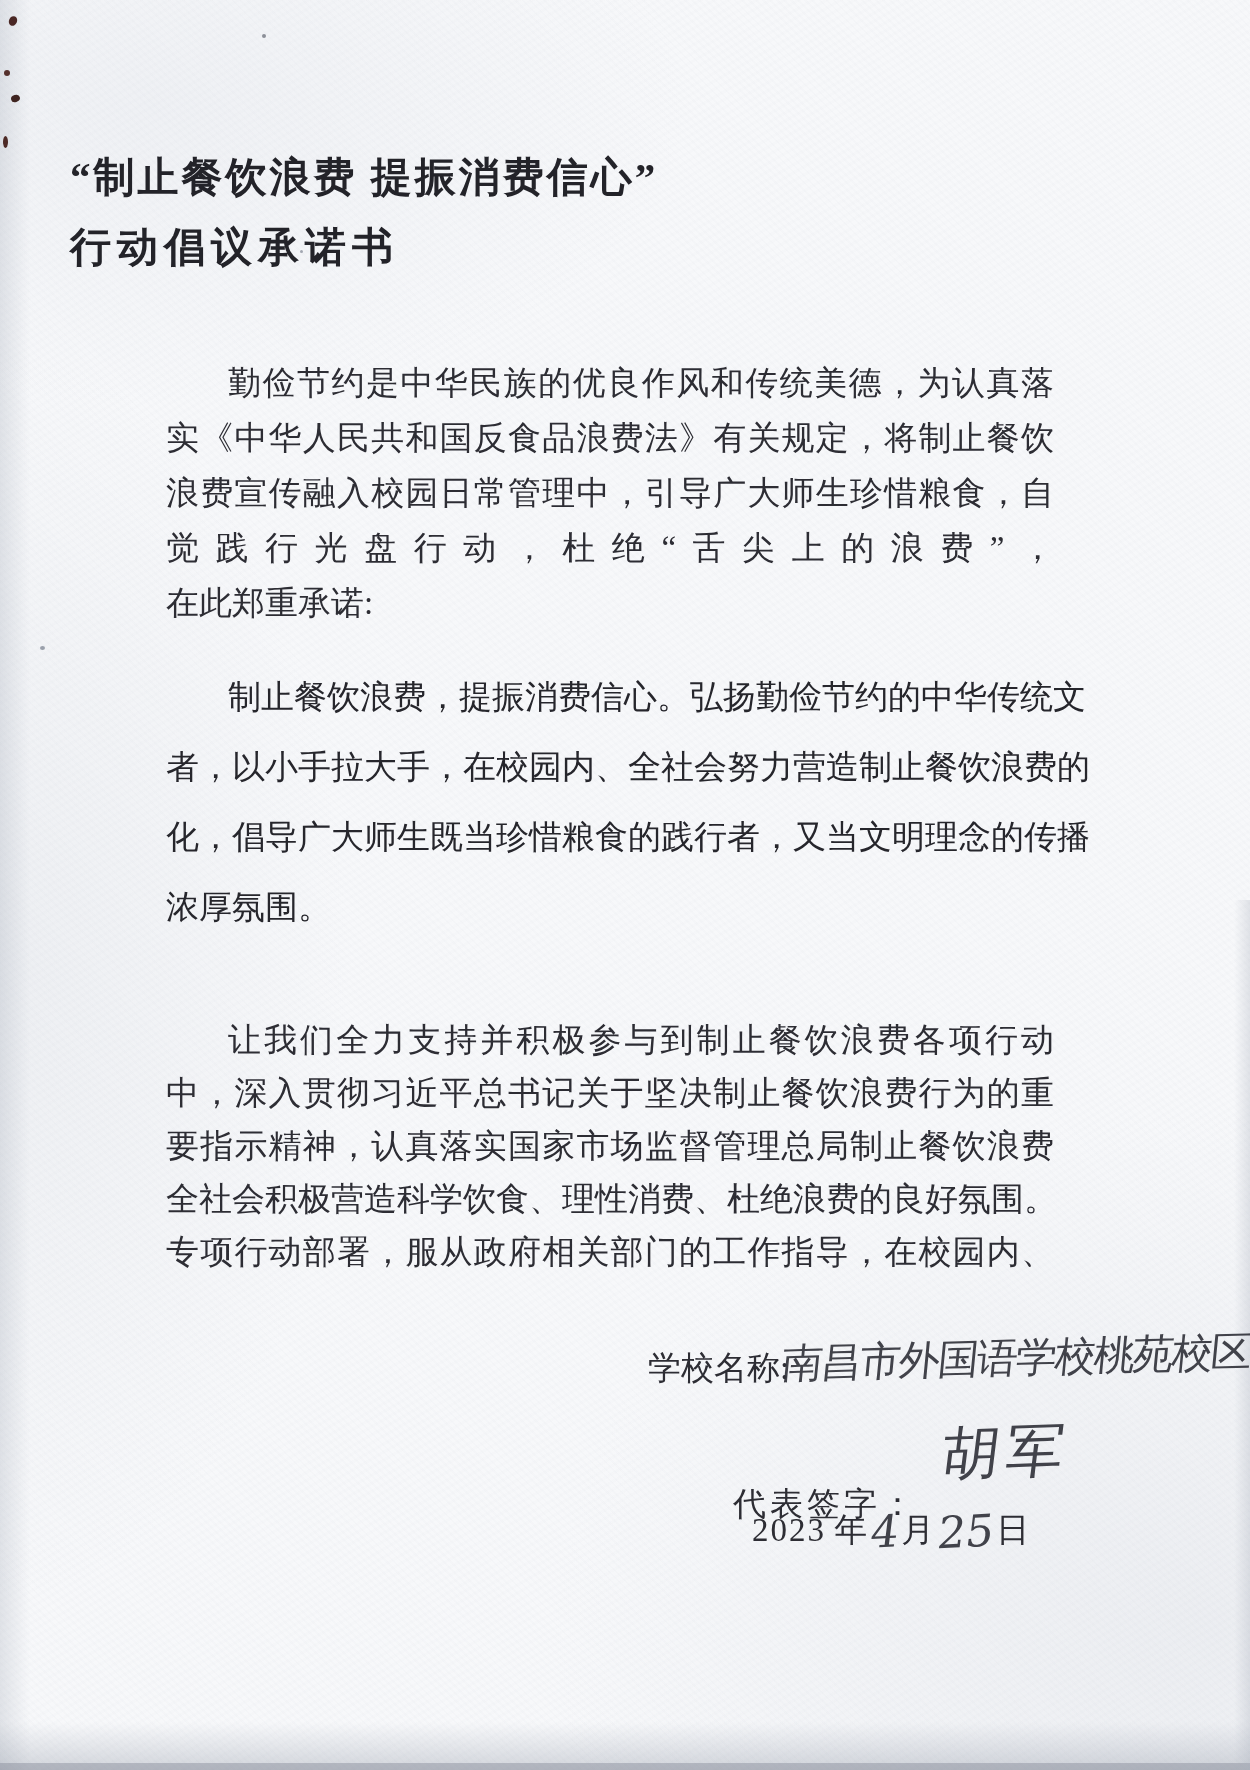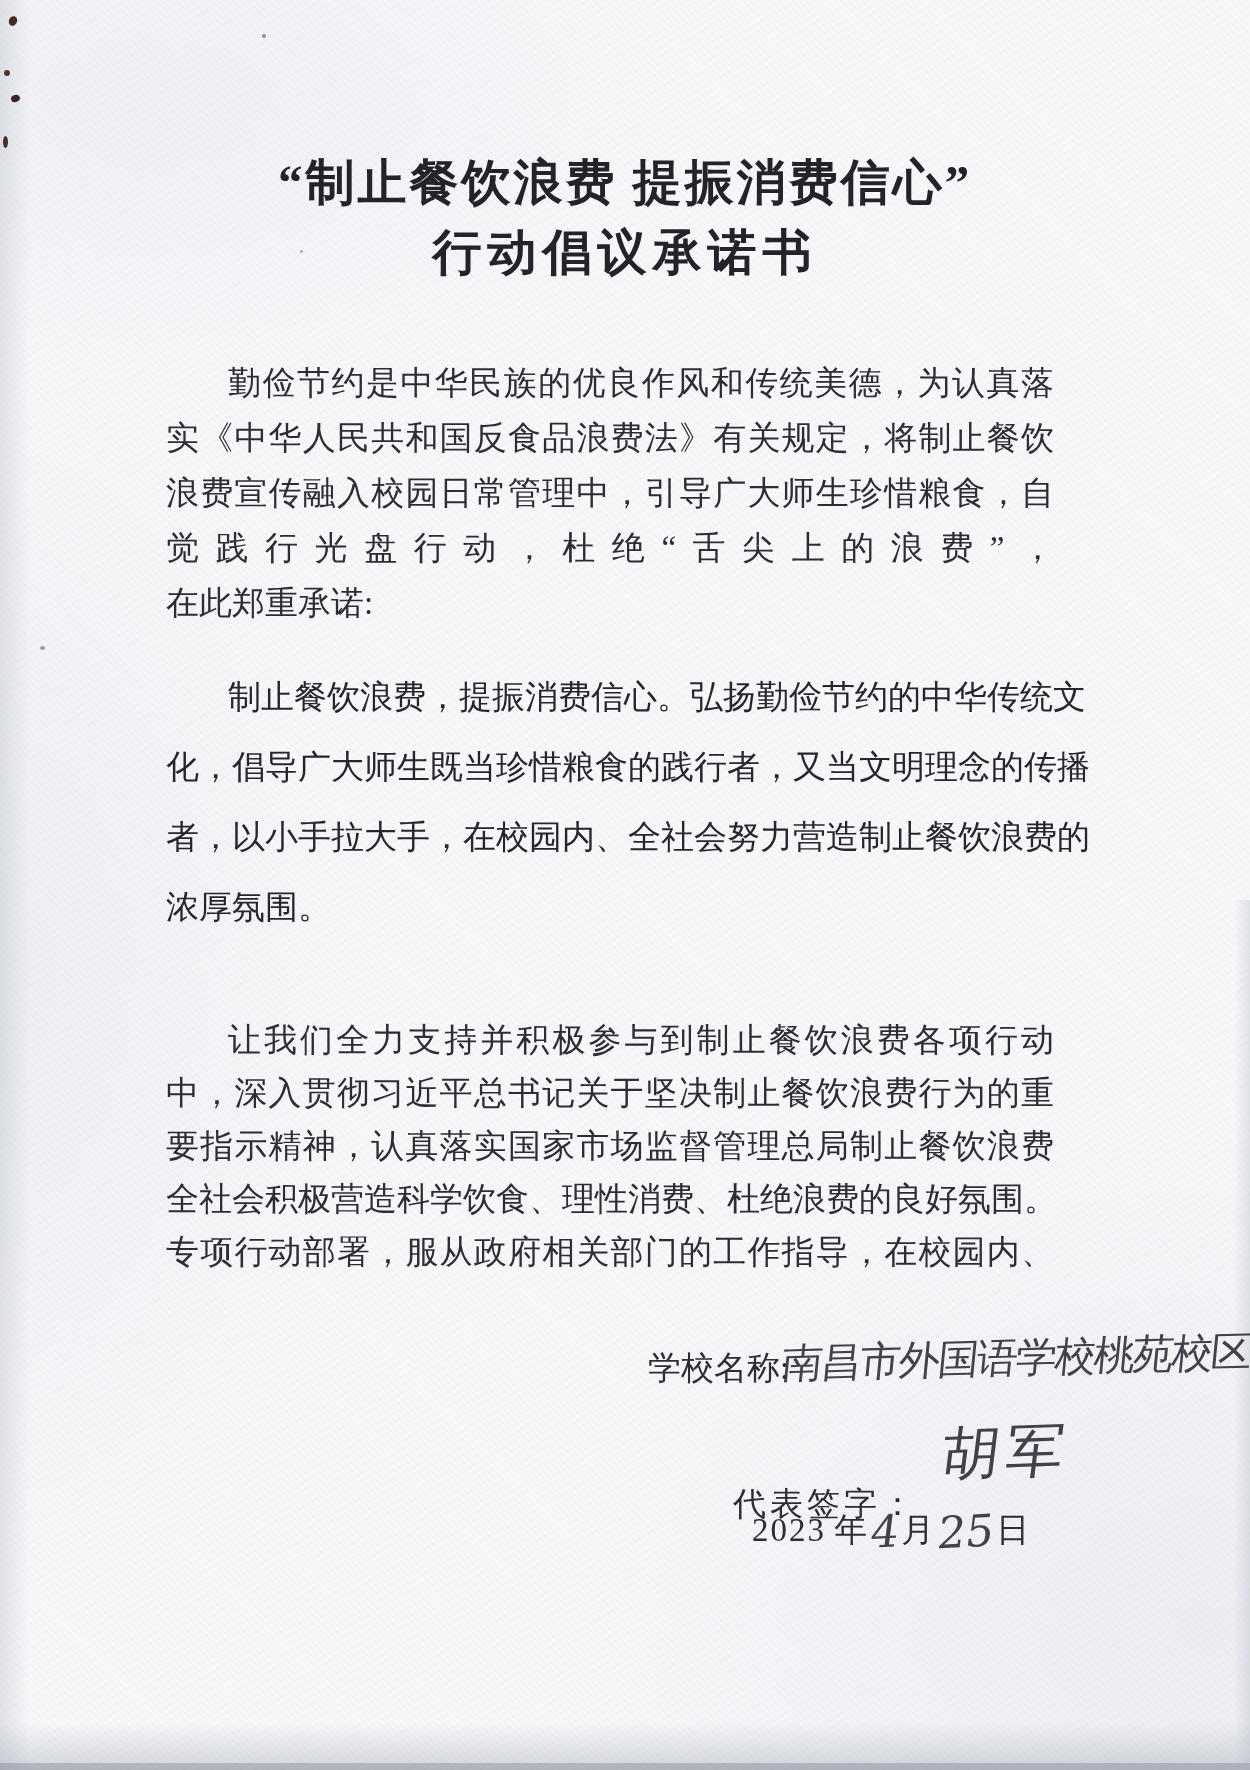--- a/index.html
+++ b/index.html
@@ -34,22 +34,22 @@
   .speck{position:absolute;border-radius:50%;}
   .sp1{left:9px;top:16px;width:8px;height:10px;background:#4a2724;transform:rotate(25deg);}
   .sp2{left:4px;top:70px;width:6px;height:6px;background:#55302c;}
   .sp3{left:11px;top:95px;width:9px;height:7px;background:#3f2420;transform:rotate(-15deg);}
   .sp4{left:3px;top:136px;width:5px;height:12px;background:#4d2a26;}
   .sp5{left:262px;top:34px;width:4px;height:4px;background:#8c8f98;}
   .sp6{left:40px;top:646px;width:5px;height:4px;background:#9aa0ab;}
   .sp7{left:300px;top:250px;width:3px;height:3px;background:#a2a7b1;}
   
   .title{
-    position:absolute;left:70px;width:1110px;text-align:center;
-    font-weight:700;font-size:49px;letter-spacing:3px;color:#232329;
+    position:absolute;left:70px;width:1110px;
+    font-weight:700;font-size:41px;letter-spacing:3px;color:#232329;
     font-family:"Liberation Serif", serif;
   }
   .title.l1{top:150px;}
   .title.l2{top:220px;letter-spacing:6px;}
   .para{position:absolute;left:166px;width:888px;color:#2d2d34;}
   .para .line{
     font-size:33px;
     text-align:justify;text-align-last:justify;
     white-space:nowrap;
   }
@@ -104,22 +104,22 @@
   <div class="para p1">
     <div class="line indent">勤俭节约是中华民族的优良作风和传统美德，为认真落</div>
     <div class="line">实《中华人民共和国反食品浪费法》有关规定，将制止餐饮</div>
     <div class="line">浪费宣传融入校园日常管理中，引导广大师生珍惜粮食，自</div>
     <div class="line">觉践行光盘行动，杜绝“舌尖上的浪费”，</div>
     <div class="line short">在此郑重承诺:</div>
   </div>
 
   <div class="para p2">
     <div class="line indent">制止餐饮浪费，提振消费信心。弘扬勤俭节约的中华传统文</div>
+    <div class="line">者，以小手拉大手，在校园内、全社会努力营造制止餐饮浪费的</div>
     <div class="line">化，倡导广大师生既当珍惜粮食的践行者，又当文明理念的传播</div>
-    <div class="line">者，以小手拉大手，在校园内、全社会努力营造制止餐饮浪费的</div>
     <div class="line short">浓厚氛围。</div>
   </div>
 
   <div class="para p3">
     <div class="line indent">让我们全力支持并积极参与到制止餐饮浪费各项行动</div>
     <div class="line">中，深入贯彻习近平总书记关于坚决制止餐饮浪费行为的重</div>
     <div class="line">要指示精神，认真落实国家市场监督管理总局制止餐饮浪费</div>
     <div class="line short">全社会积极营造科学饮食、理性消费、杜绝浪费的良好氛围。</div>
     <div class="line">专项行动部署，服从政府相关部门的工作指导，在校园内、</div>
   </div>

